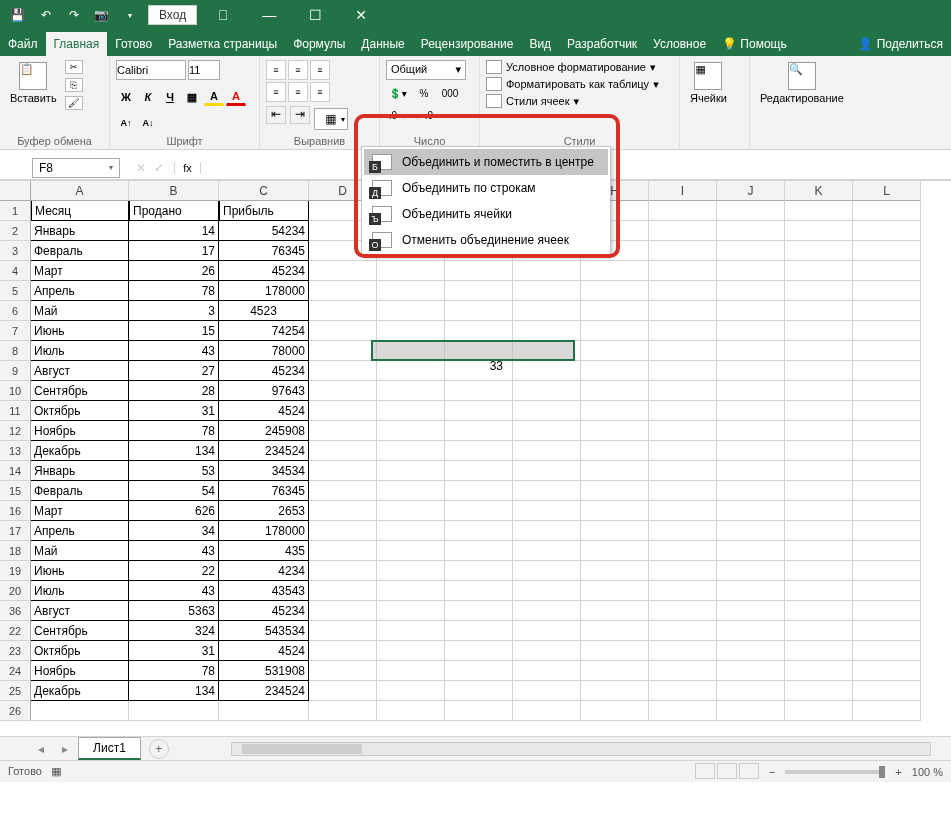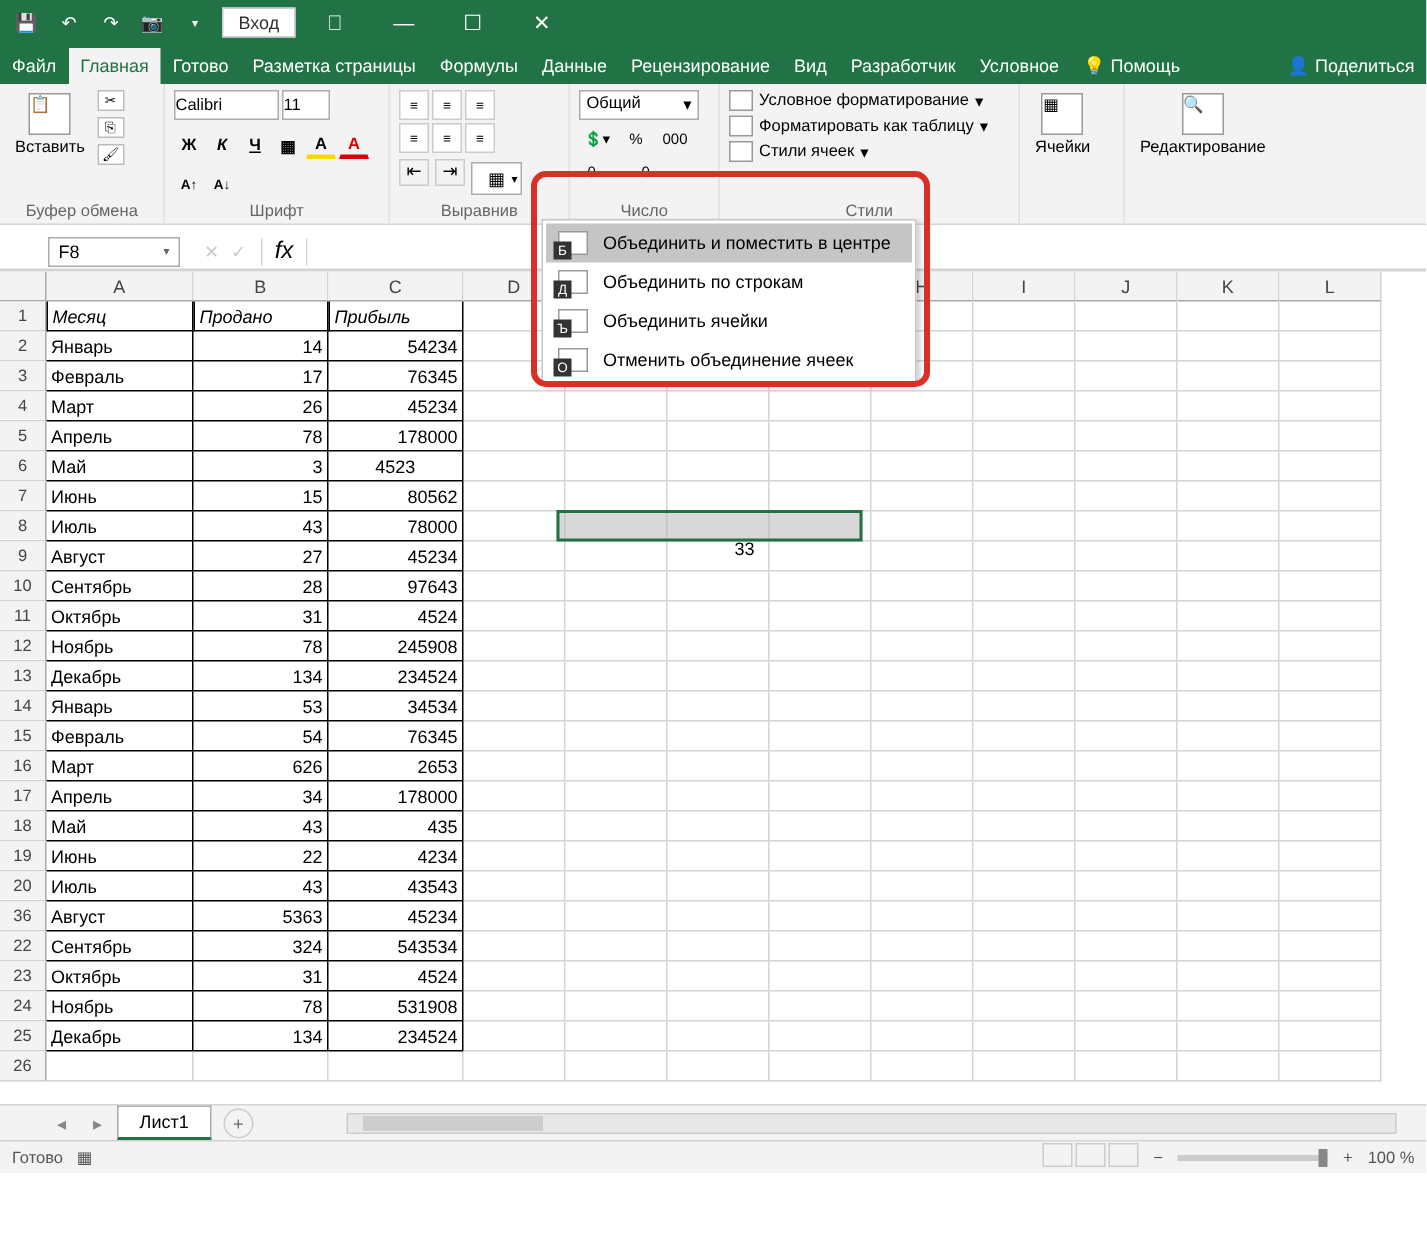--- a/index.html
+++ b/index.html
@@ -49,35 +49,35 @@
 .dd-item.hover { background: #c5c5c5; }
 .dd-icon { width: 20px; height: 16px; border: 1px solid #999; background: #fff; position: relative; flex-shrink: 0; }
 .dd-letter { position: absolute; left: -4px; bottom: -4px; width: 12px; height: 12px; background: #333; color: #fff; font-size: 9px; display: flex; align-items: center; justify-content: center; }
 
 .highlight-box { position: absolute; top: 114px; left: 354px; width: 266px; height: 144px; border: 4px solid #d93025; border-radius: 10px; z-index: 101; pointer-events: none; }
 
 .formula-bar { height: 24px; border-bottom: 1px solid #d4d4d4; display: flex; align-items: center; margin-top: 6px; }
 .name-box { width: 88px; height: 20px; border: 1px solid #ababab; margin: 0 6px 0 32px; padding: 2px 6px; font-size: 12px; display: flex; justify-content: space-between; align-items: center; background: #fff; }
 .name-box::after { content: '▾'; font-size: 8px; color: #666; }
 .fb-btns { display: flex; gap: 8px; padding: 0 10px; color: #ccc; font-size: 12px; }
-.fx { font-style: italic; font-size: 16px; padding: 0 8px; border-left: 1px solid #d4d4d4; border-right: 1px solid #d4d4d4; }
+.fx { font-size: 11px; padding: 0 8px; border-left: 1px solid #d4d4d4; border-right: 1px solid #d4d4d4; }
 .fb-input { flex: 1; height: 20px; border: none; padding: 0 4px; }
 
 .grid-wrap { position: relative; height: 556px; overflow: hidden; border-top: 1px solid #d4d4d4; }
 .colhdrs { display: flex; height: 20px; margin-left: 31px; }
 .colhdrs div { border-right: 1px solid #d4d4d4; border-bottom: 1px solid #aaa; background: #f3f3f3; text-align: center; font-size: 12px; line-height: 20px; color: #444; }
 .corner { position: absolute; top: 0; left: 0; width: 31px; height: 20px; background: #f3f3f3; border-right: 1px solid #aaa; border-bottom: 1px solid #aaa; }
 .rows { position: absolute; top: 20px; left: 0; }
 .row { display: flex; height: 20px; }
 .rowhdr { width: 31px; background: #f3f3f3; border-right: 1px solid #aaa; border-bottom: 1px solid #d4d4d4; text-align: center; font-size: 11px; line-height: 20px; color: #444; }
 .cell { border-right: 1px solid #d4d4d4; border-bottom: 1px solid #d4d4d4; height: 20px; font-size: 12px; padding: 0 3px; line-height: 20px; overflow: hidden; white-space: nowrap; }
 .cell.data-a { border-right: 1px solid #000; border-bottom: 1px solid #000; }
 .cell.data-b { border-right: 1px solid #000; border-bottom: 1px solid #000; text-align: right; }
 .cell.data-c { border-right: 1px solid #000; border-bottom: 1px solid #000; text-align: right; }
-.hdrcell { border: 1px solid #000; border-top: none; font-weight: normal; font-style: italic; }
+.hdrcell { border: 1px solid #000; border-top: none; font-weight: normal; }
 
 .selection { position: absolute; border: 2px solid #217346; background: rgba(180,180,180,.5); pointer-events: none; }
 .merged-val { position: absolute; text-align: right; font-size: 12px; padding-right: 4px; line-height: 20px; }
 
 .sheet-tabs { height: 24px; border-top: 1px solid #d4d4d4; background: #f3f3f3; display: flex; align-items: center; padding-left: 30px; gap: 2px; font-size: 12px; }
 .sheet-tab { padding: 3px 14px; background: #fff; border: 1px solid #aaa; border-bottom: 2px solid #217346; }
 .sheet-nav { color: #888; padding: 0 8px; }
 .sheet-add { width: 20px; height: 20px; border: 1px solid #ccc; border-radius: 50%; text-align: center; line-height: 18px; margin-left: 6px; color: #666; }
 .hscroll { flex: 1; margin: 0 20px 0 60px; height: 14px; background: #e8e8e8; border: 1px solid #ccc; position: relative; }
 .hscroll-thumb { position: absolute; left: 10px; top: 1px; width: 120px; height: 10px; background: #cdcdcd; }
@@ -375,21 +375,21 @@
         <div class="cell" style="width: 68px;"></div>
         <div class="cell" style="width: 68px;"></div>
         <div class="cell" style="width: 68px;"></div>
         <div class="cell" style="width: 68px;"></div>
         <div class="cell" style="width: 68px;"></div>
       </div>
       <div class="row">
         <div class="rowhdr">7</div>
         <div class="cell data-a" style="width: 98px;">Июнь</div>
         <div class="cell data-b" style="width: 90px;">15</div>
-        <div class="cell data-c" style="width: 90px;">80562</div>
+        <div class="cell data-c" style="width: 90px;">74254</div>
         <div class="cell" style="width: 68px;"></div>
         <div class="cell" style="width: 68px;"></div>
         <div class="cell" style="width: 68px;"></div>
         <div class="cell" style="width: 68px;"></div>
         <div class="cell" style="width: 68px;"></div>
         <div class="cell" style="width: 68px;"></div>
         <div class="cell" style="width: 68px;"></div>
         <div class="cell" style="width: 68px;"></div>
         <div class="cell" style="width: 68px;"></div>
       </div>

